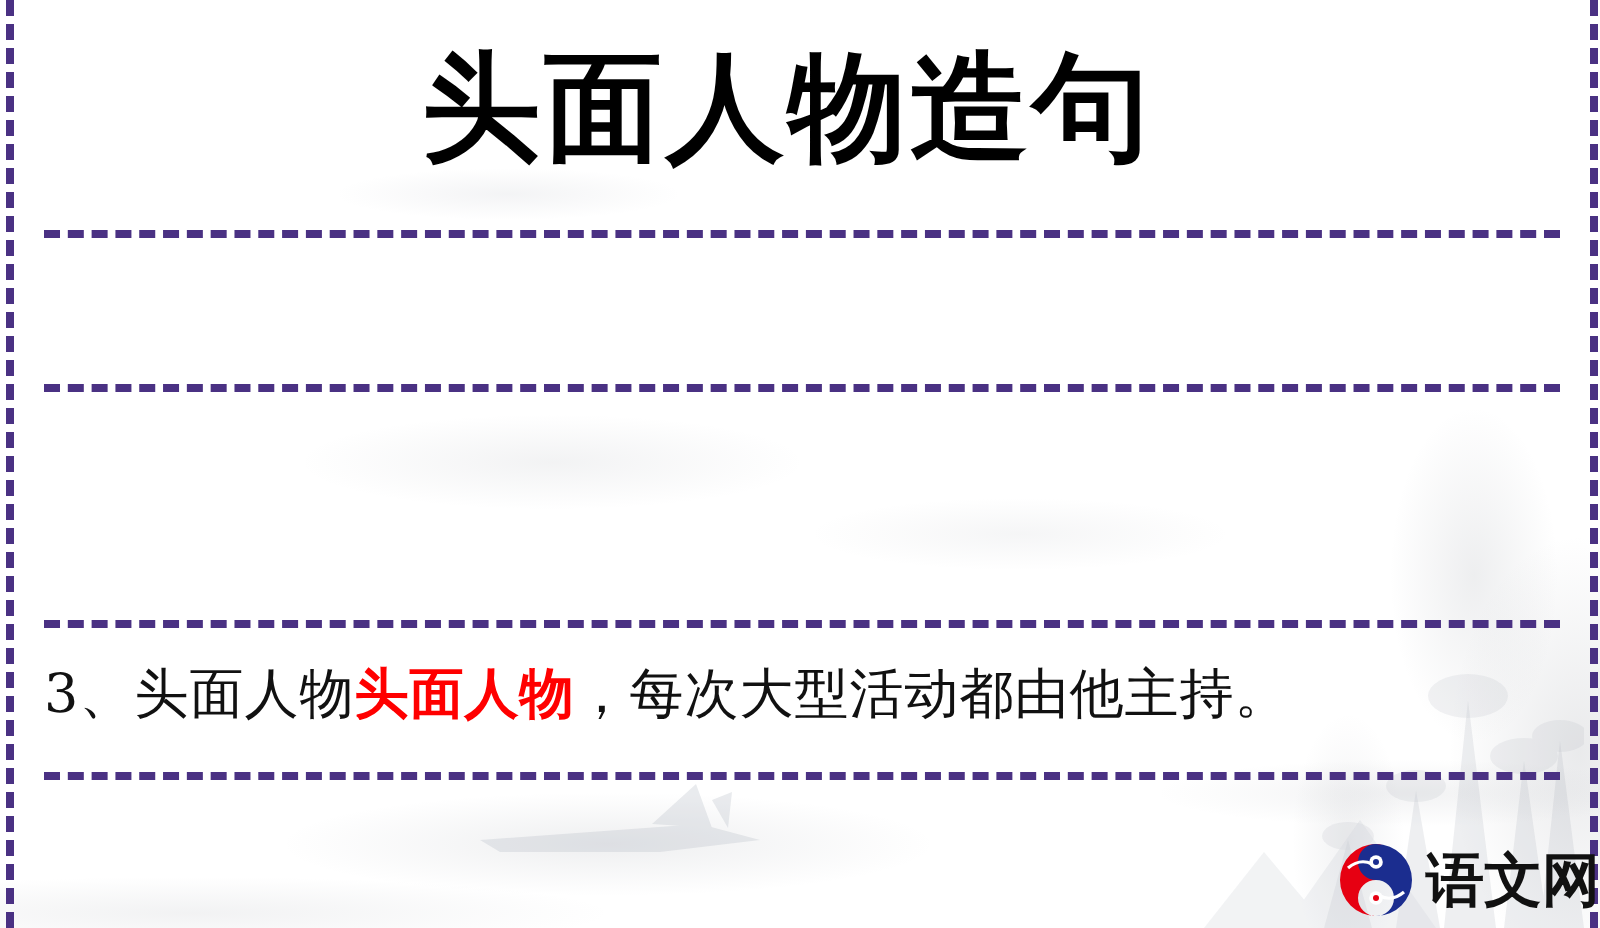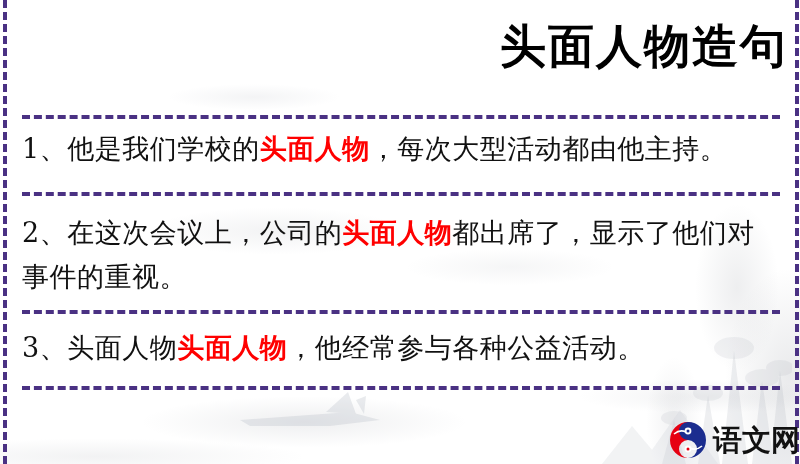--- a/index.html
+++ b/index.html
@@ -94,23 +94,23 @@
     height: 0;
     border-top: 4px dashed #4a3183;
   }
 
   
   .title {
     position: absolute;
     left: 0;
     top: 19px;
     width: 788px;
-    text-align: right;
-    font-family: "DejaVu Serif", "Liberation Serif", serif;
-    font-size: 46px;
+    text-align: center;
+    font-family: "DejaVu Serif", "Liberation Serif", serif;
+    font-size: 59px;
     font-weight: bold;
     color: #000000;
     letter-spacing: 2px;
     line-height: 1.18;
     white-space: nowrap;
   }
 
   
   .sentence {
     position: absolute;
@@ -197,30 +197,24 @@
   <div class="frame-left"></div>
   <div class="frame-right"></div>
 
   <div class="sep" style="top:115px;"></div>
   <div class="sep" style="top:192px;"></div>
   <div class="sep" style="top:310px;"></div>
   <div class="sep" style="top:386px;"></div>
 
   <div class="title">头面人物造句</div>
 
-  <div class="sentence s1">
-    <span>1、</span><span>他是我们学校的</span><span class="kw">头面人物</span><span>，每次大型活动都由他主持。</span>
-  </div>
-
-  <div class="sentence s2">
-    <span>2、</span><span>在这次会议上，公司的</span><span class="kw">头面人物</span><span>都出席了，显示了他们对事件的重视。</span>
-  </div>
+
 
   <div class="sentence s3">
-    <span>3、</span><span>头面人物</span><span class="kw">头面人物</span><span>，他经常参与各种公益活动。</span>
+    <span>3、</span><span>头面人物</span><span class="kw">头面人物</span><span>，每次大型活动都由他主持。</span>
   </div>
 
   <div class="logo">
     <svg class="logo-mark" viewBox="0 0 40 40">
       <path d="M20 2 A18 18 0 0 0 20 38 A9 9 0 0 1 20 20 A9 9 0 0 0 20 2 Z" fill="#e60012"></path>
       <path d="M20 2 A18 18 0 0 1 20 38 A9 9 0 0 0 20 20 A9 9 0 0 1 20 2 Z" fill="#1b2d8f"></path>
       <circle cx="20" cy="11" r="3.4" fill="#ffffff"></circle>
       <circle cx="20" cy="29" r="3.4" fill="#ffffff"></circle>
       <circle cx="20" cy="11" r="1.5" fill="#1b2d8f"></circle>
       <circle cx="20" cy="29" r="1.5" fill="#e60012"></circle>

